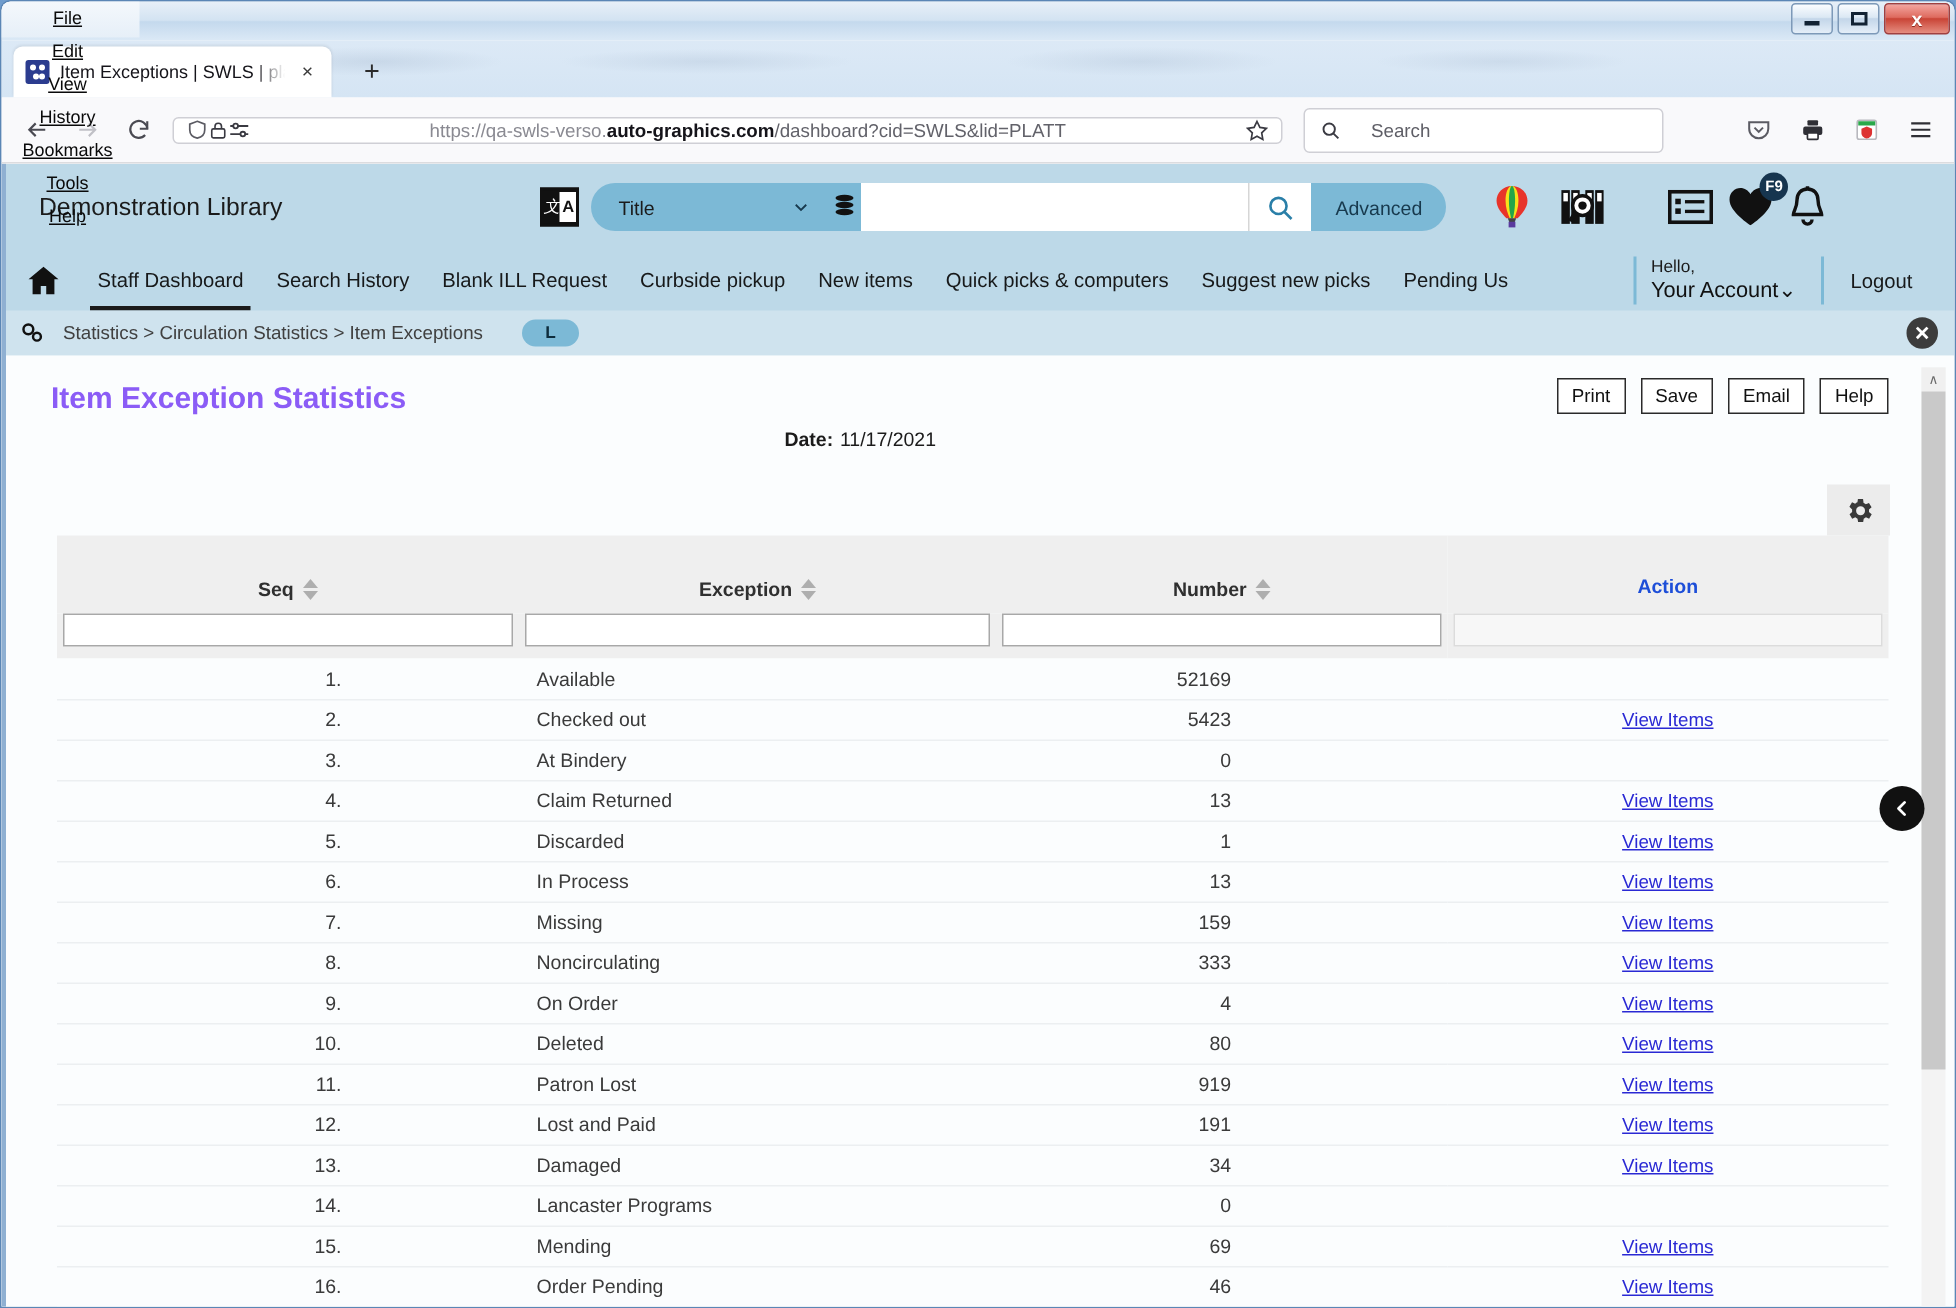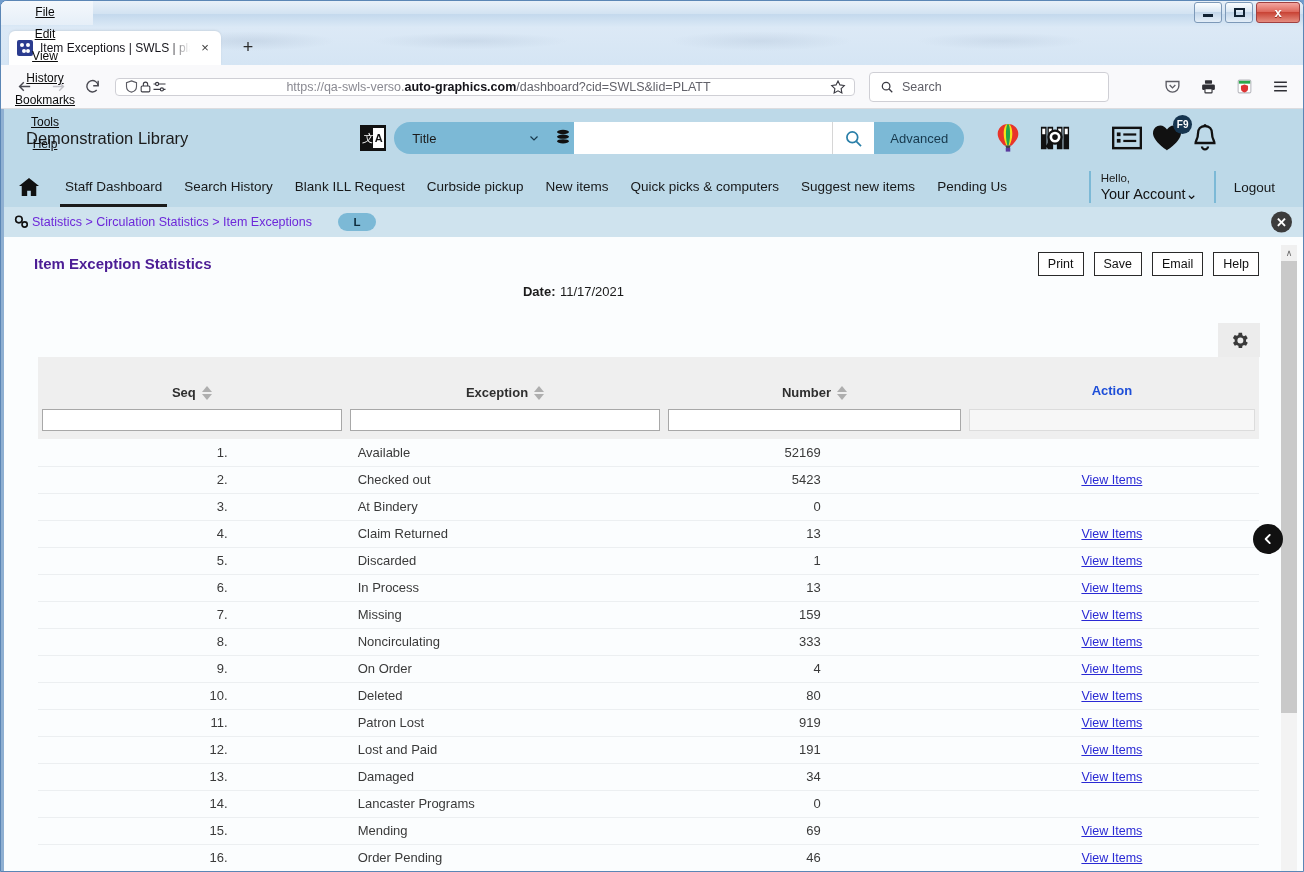--- a/index.html
+++ b/index.html
@@ -143,21 +143,21 @@
     display: flex; align-items: center; gap: 0; padding: 0 8px;
     margin-left: 4px;
     text-align: center;
   }
   #urltext { font-size: 12.5px; color: #8a8a92; white-space: nowrap; overflow: hidden; flex: 1; }
   #urltext b { color: #15141a; font-weight: 700; }
   #urltext .tail { color: #62626a; }
   #searchbar {
     flex: 0 0 240px; height: 30px; margin-left: 10px;
     background: #ffffff; border: 1px solid #cfcfd5; border-radius: 4px;
-    display: flex; align-items: center; gap: 8px; padding: 0 10px;
+    display: flex; align-items: center; gap: 20px; padding: 0 10px;
   }
   #searchph { font-size: 12.5px; color: #5e5e66; }
   #navright { display: flex; align-items: center; gap: 6px; margin-left: auto; }
 
   
   #page {
     position: relative;
     height: calc(872px - 26px - 38px - 44px);
     background: #f8fcfe;
     border-left: 3px solid #8fb0d2;
@@ -240,21 +240,21 @@
     display: flex; align-items: center;
   }
   #logout { font-size: 13.5px; color: #17191a; }
 
   
   #crumbbar {
     height: 30px; background: #cfe3ee;
     display: flex; align-items: center; padding: 0 10px;
     position: relative;
   }
-  #crumbtext { font-size: 12.5px; color: #6d28d9; }
+  #crumbtext { font-size: 12.5px; color: #404040; margin-left: 10px; }
   #lpill {
     margin-left: 26px; width: 38px; height: 18px; border-radius: 9px;
     background: #7cb9d6; color: #0d2c3c; font-size: 11.5px; font-weight: bold;
     display: flex; align-items: center; justify-content: center;
   }
   #crumbclose {
     position: absolute; right: 11px; top: 50%; transform: translateY(-50%);
     width: 21px; height: 21px; border-radius: 50%;
     background: #3c3c3c; color: #fff;
     display: flex; align-items: center; justify-content: center;
@@ -262,21 +262,21 @@
   }
 
   
   #content {
     position: relative; background: #fbfdfe;
     height: calc(100% - 58px - 40px - 30px);
     overflow: hidden;
   }
   #contenthead { display: flex; align-items: flex-start; padding: 12px 0 0 0; }
   #reporttitle {
-    font-size: 15px; font-weight: bold; color: #4c1d95;
+    font-size: 20px; font-weight: bold; color: #8b5cf6;
     margin-left: 30px; margin-top: 6px;
   }
   #actionbtns { margin-left: auto; display: flex; gap: 10px; margin-right: 44px; margin-top: 3px; }
   .actbtn {
     min-width: 43px; height: 24px; border: 1px solid #2a2a2a; background: #fff;
     font-size: 12.5px; color: #111; display: flex; align-items: center; justify-content: center;
     padding: 0 9px;
   }
   #datarow { text-align: center; margin-top: 6px; margin-right: 160px; }
   #datarow .lbl { font-size: 13px; font-weight: bold; color: #1b1b1b; }
@@ -565,21 +565,21 @@
           <svg width="22" height="20" viewBox="0 0 24 22" fill="#111">
             <path d="M12 1L1 10h3v11h6v-6h4v6h6V10h3z"></path>
           </svg>
         </div>
         <div class="navlink active">Staff Dashboard</div>
         <div class="navlink">Search History</div>
         <div class="navlink">Blank ILL Request</div>
         <div class="navlink">Curbside pickup</div>
         <div class="navlink">New items</div>
         <div class="navlink">Quick picks &amp; computers</div>
-        <div class="navlink">Suggest new items</div>
+        <div class="navlink">Suggest new picks</div>
         <div class="navlink">Pending Us</div>
 
         <div id="account">
           <div id="accountbox">
             <div id="hello">Hello,</div>
             <div id="acctname"><span>Your Account</span><span>⌄</span></div>
           </div>
           <div id="logoutbox">
             <span id="logout">Logout</span>
           </div>

